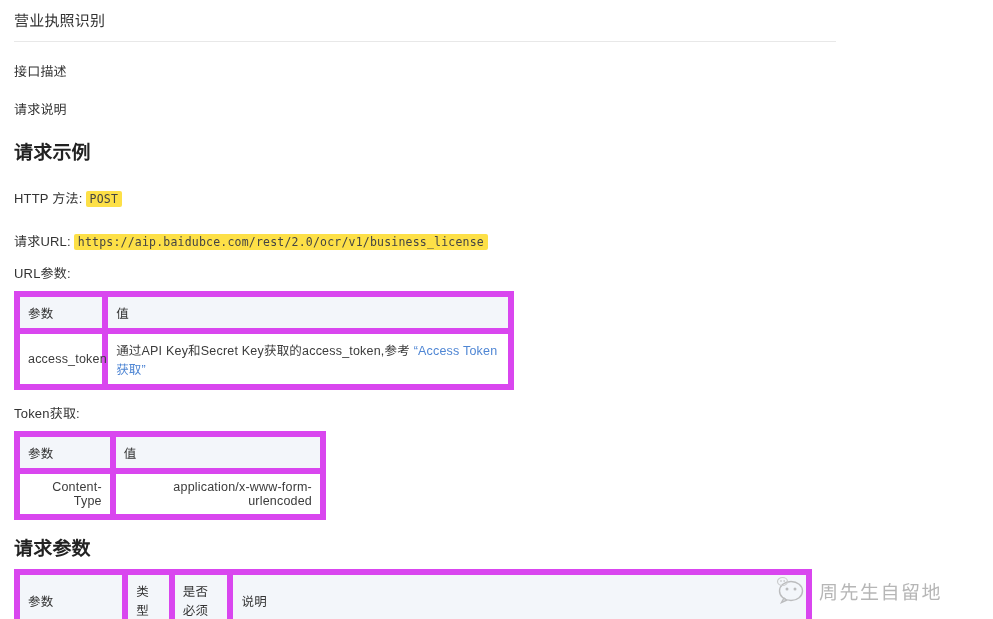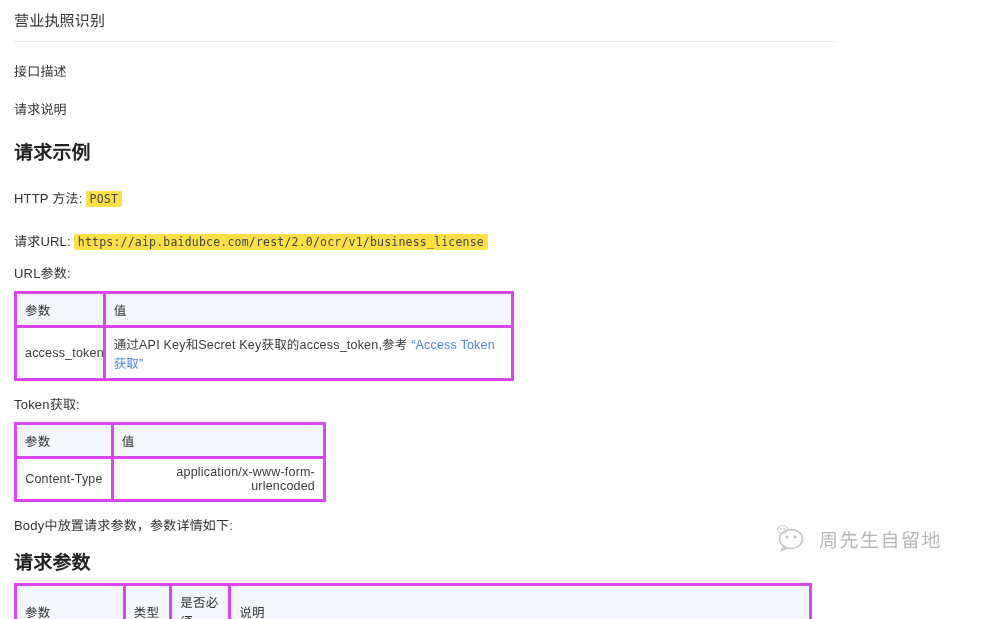--- a/index.html
+++ b/index.html
@@ -92,21 +92,21 @@
   }
   table.doc-table {
     border-collapse: collapse;
     margin-left: 14px;
     margin-top: 9px;
     background: #ffffff;
     table-layout: fixed;
   }
   table.doc-table th,
   table.doc-table td {
-    border: 3px solid #d946ef;
+    border: 6px solid #d946ef;
     font-weight: normal;
     text-align: left;
     font-size: 12.5px;
     color: #3b3b3b;
     vertical-align: middle;
     padding: 6px 8px;
     letter-spacing: 0.2px;
   }
   table.doc-table th {
     background: #f3f6fa;
@@ -132,21 +132,21 @@
   #header-table td { height: 15px; text-align: right; }
   
   #params-table { width: 798px; }
   #params-table .c0 { width: 105px; }
   #params-table .c1 { width: 45px; }
   #params-table .c2 { width: 57px; }
   #params-table .c3 { width: 561px; }
   .watermark {
     position: absolute;
     left: 776px;
-    top: 524px;
+    top: 576px;
     display: flex;
     align-items: center;
     gap: 9px;
     opacity: 0.62;
     pointer-events: none;
   }
   .watermark .wm-text {
     font-size: 19px;
     color: #8a8a8a;
     letter-spacing: 1.5px;
@@ -218,21 +218,20 @@
       </tr>
     </thead>
     <tbody>
       <tr>
         <td>Content-Type</td>
         <td>application/x-www-form-urlencoded</td>
       </tr>
     </tbody>
   </table>
 
-  <div class="plain-line">Body中放置请求参数，参数详情如下:</div>
 
   <div class="section-bold" style="padding-top:13px">请求参数</div>
 
   <table class="doc-table" id="params-table">
     <colgroup>
         <col class="c0">
         <col class="c1">
         <col class="c2">
         <col class="c3">
       </colgroup>

